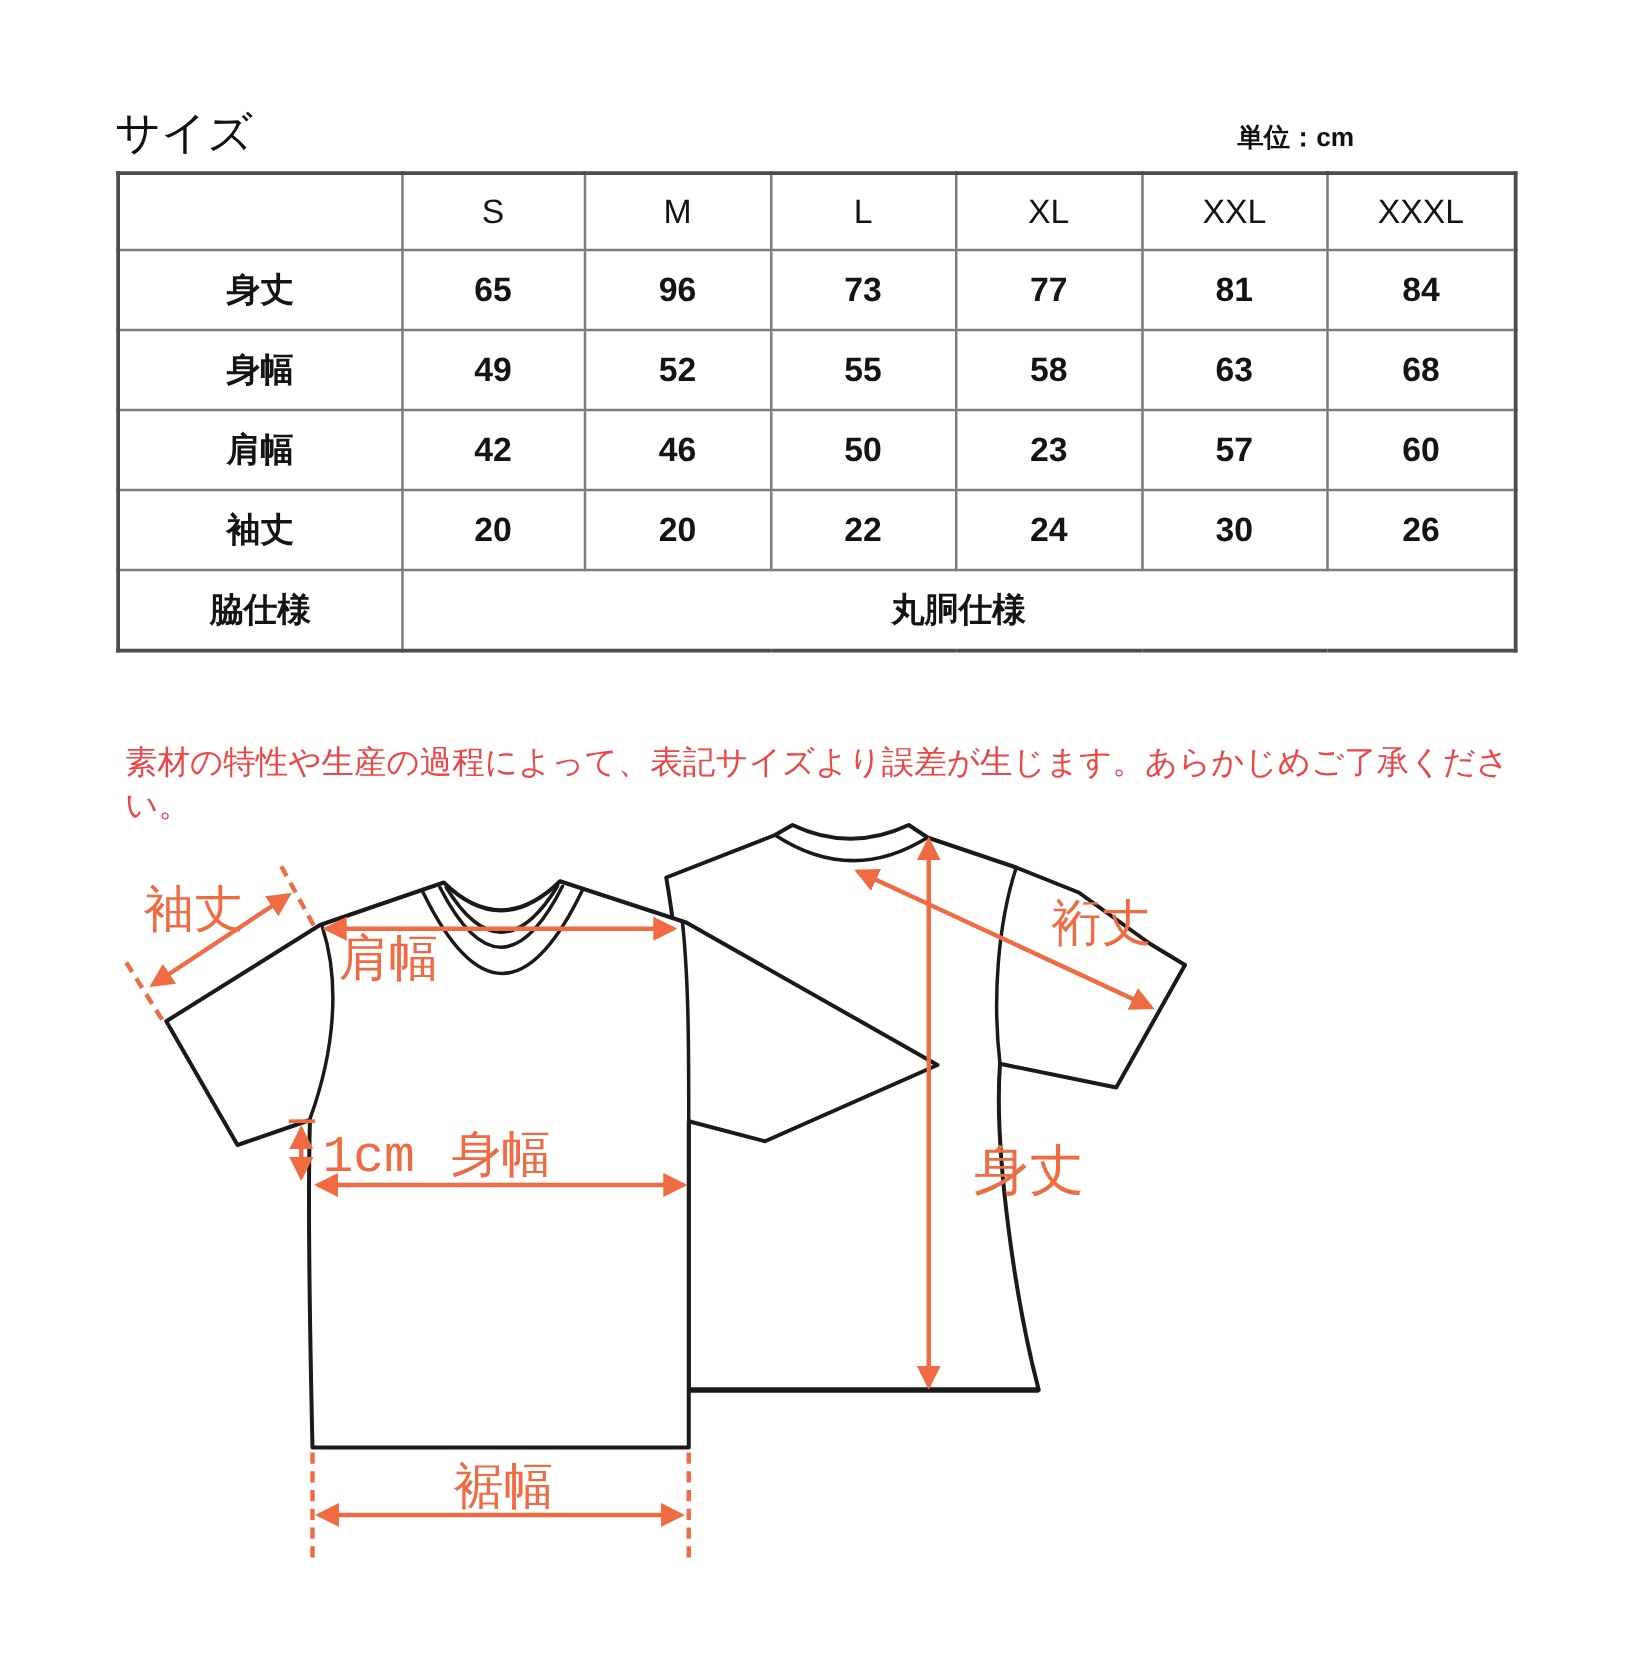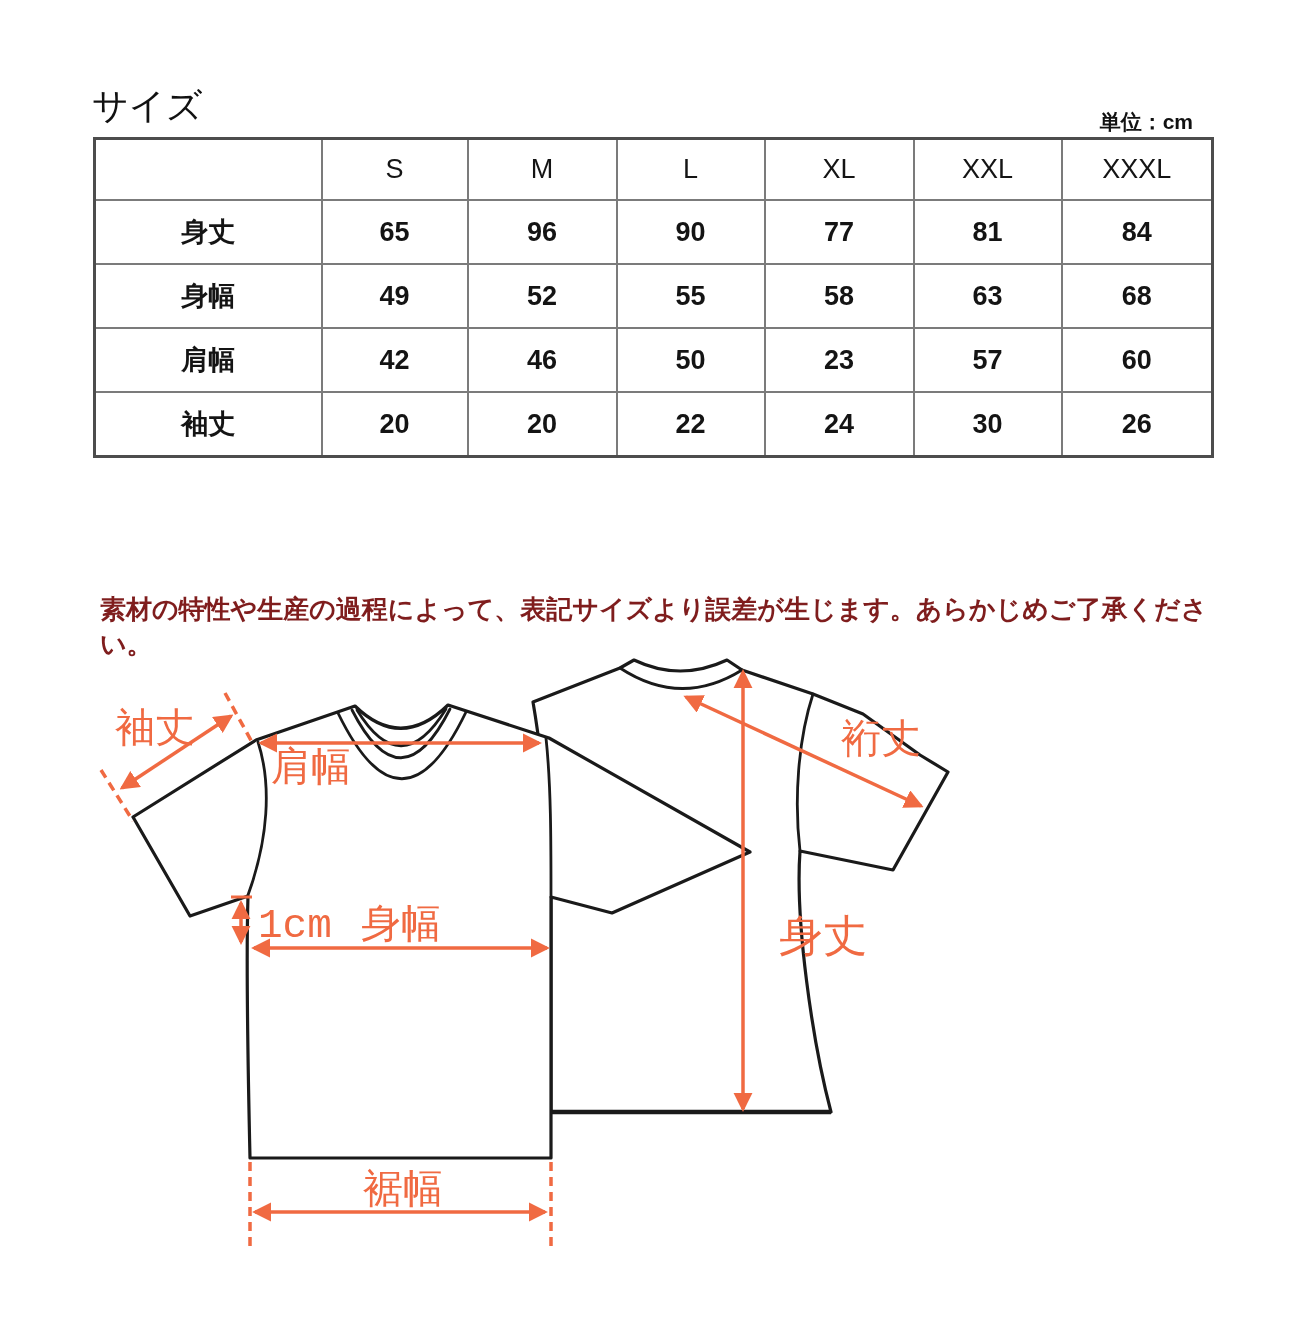--- a/index.html
+++ b/index.html
@@ -6,40 +6,40 @@
   body {
     width:1302px; height:1326px; position:relative; background:#ffffff;
     font-family:"Liberation Sans", sans-serif; color:#141414;
     overflow:hidden;
   }
   .title {
     position:absolute; left:92px; top:82px;
     font-size:36px; font-weight:normal; color:#111;
   }
   .unit {
-    position:absolute; left:990px; top:96px; width:203px; text-align:right;
-    font-size:21px; font-weight:bold; color:#111;margin-top:12px;
+    position:absolute; left:990px; top:96px; width:203px; text-align:left;
+    font-size:21px; font-weight:bold; color:#111;
   }
   table.size-table {
     position:absolute; left:93px; top:137px; width:1118px;
     border-collapse:collapse; table-layout:fixed;
     border:3px solid #4d4d4d;
   }
   table.size-table td {
     border:2px solid #7b7b7b;
     text-align:center; vertical-align:middle;
     color:#141414; overflow:hidden;
   }
   tr.hdr td { height:57px; font-size:27px; font-weight:400; }
   tr.datarow td { height:60px; font-size:27px; font-weight:700; }
   td.rowlabel { font-size:26px; font-weight:700; }
   td.merged { font-size:26px; font-weight:700; }
   .note {
     position:absolute; left:100px; top:592px; width:1150px;
-    font-size:26px; font-weight:bold; color:#7f1d1d;
+    font-size:26px; font-weight:normal; color:#ef4444;
   }
   svg.diagram { position:absolute; left:0; top:620px; }
   .shirt { fill:#ffffff; stroke:#1a1a1a; stroke-width:3.2; stroke-linejoin:round; }
   .seam  { fill:none; stroke:#1a1a1a; stroke-width:2.8; stroke-linecap:round; }
   .thick { fill:none; stroke:#1a1a1a; stroke-width:4.5; }
   .meas  { fill:none; stroke:#F06A42; stroke-width:3.5; }
   .dash  { fill:none; stroke:#F06A42; stroke-width:3.5; stroke-dasharray:9 6; }
   .olabel {
     fill:#F06A42; font-family:"Liberation Sans", sans-serif;
     font-size:40px; font-weight:500;
@@ -70,21 +70,21 @@
     <td>M</td>
     <td>L</td>
     <td>XL</td>
     <td>XXL</td>
     <td>XXXL</td>
   </tr>
   <tr class="datarow">
     <td class="rowlabel">身丈</td>
     <td>65</td>
     <td>96</td>
-    <td>90</td>
+    <td>73</td>
     <td>77</td>
     <td>81</td>
     <td>84</td>
   </tr>
   <tr class="datarow">
     <td class="rowlabel">身幅</td>
     <td>49</td>
     <td>52</td>
     <td>55</td>
     <td>58</td>
@@ -101,20 +101,24 @@
     <td>60</td>
   </tr>
   <tr class="datarow">
     <td class="rowlabel">袖丈</td>
     <td>20</td>
     <td>20</td>
     <td>22</td>
     <td>24</td>
     <td>30</td>
     <td>26</td>
+  </tr>
+  <tr class="datarow">
+    <td class="rowlabel">脇仕様</td>
+    <td class="merged" colspan="6">丸胴仕様</td>
   </tr>
 </tbody>
   </table>
 
 <div class="note">素材の特性や生産の過程によって、表記サイズより誤差が生じます。あらかじめご了承ください。</div>
 
 <svg class="diagram" width="1302" height="706" viewBox="0 0 1302 706" xmlns="http://www.w3.org/2000/svg">
   <defs>
     <marker id="ah" viewBox="0 0 10 10" refX="8.5" refY="5" markerWidth="5.5" markerHeight="5.5" orient="auto-start-reverse">
       <path d="M0,0 L10,5 L0,10 z" fill="#F06A42"></path>

